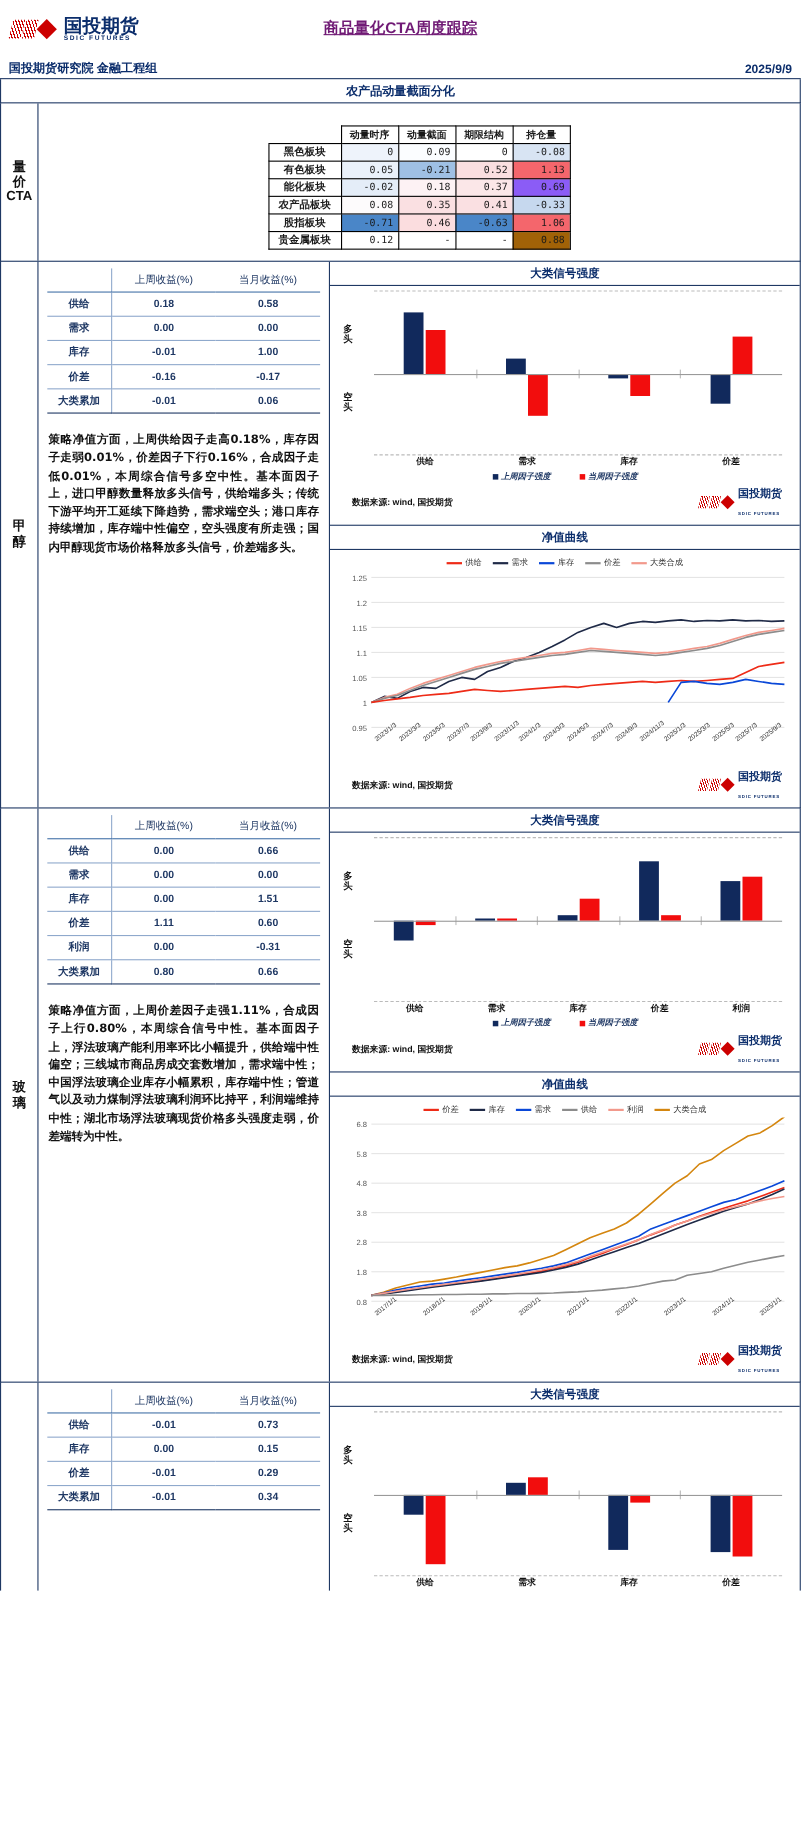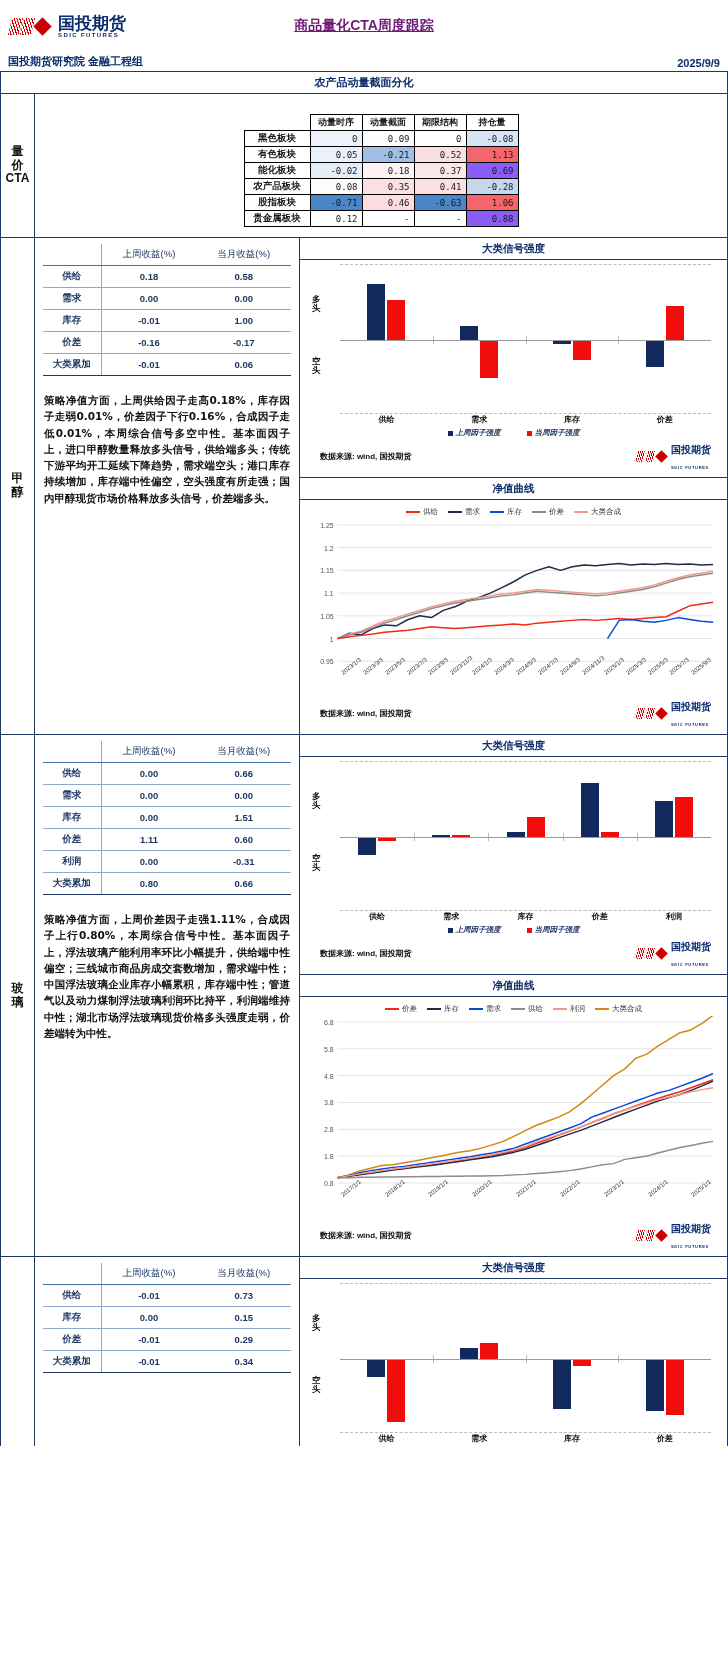--- a/index.html
+++ b/index.html
@@ -253,35 +253,35 @@
                 <td class="val" style="background: rgb(228, 237, 248);">-0.02</td>
                 <td class="val" style="background: rgb(253, 242, 244);">0.18</td>
                 <td class="val" style="background: rgb(251, 231, 232);">0.37</td>
                 <td class="val" style="background: #8b5cf6;">0.69</td>
               </tr>
               <tr>
                 <td class="rowhead">农产品板块</td>
                 <td class="val" style="background: rgb(253, 251, 252);">0.08</td>
                 <td class="val" style="background: rgb(250, 224, 226);">0.35</td>
                 <td class="val" style="background: rgb(250, 224, 226);">0.41</td>
-                <td class="val" style="background: rgb(198, 216, 238);">-0.28</td>
+                <td class="val" style="background: rgb(198, 216, 238);">-0.33</td>
               </tr>
               <tr>
                 <td class="rowhead">股指板块</td>
                 <td class="val" style="background: rgb(74, 134, 200);">-0.71</td>
                 <td class="val" style="background: rgb(251, 221, 223);">0.46</td>
                 <td class="val" style="background: rgb(74, 134, 200);">-0.63</td>
                 <td class="val" style="background: rgb(244, 102, 108);">1.06</td>
               </tr>
               <tr>
                 <td class="rowhead">贵金属板块</td>
                 <td class="val" style="background: rgb(255, 255, 255);">0.12</td>
                 <td class="val" style="background: rgb(255, 255, 255);">-</td>
                 <td class="val" style="background: rgb(255, 255, 255);">-</td>
-                <td class="val" style="background: #8b5cf6; text-align: right;">0.88</td>
+                <td class="val" style="background: #a16207; text-align: right;">0.88</td>
               </tr>
             </tbody>
         </table>
       </div>
     </div>
   </div>
 
   <div class="grid-row">
     <div class="col-label">
       <div class="vlabel">

